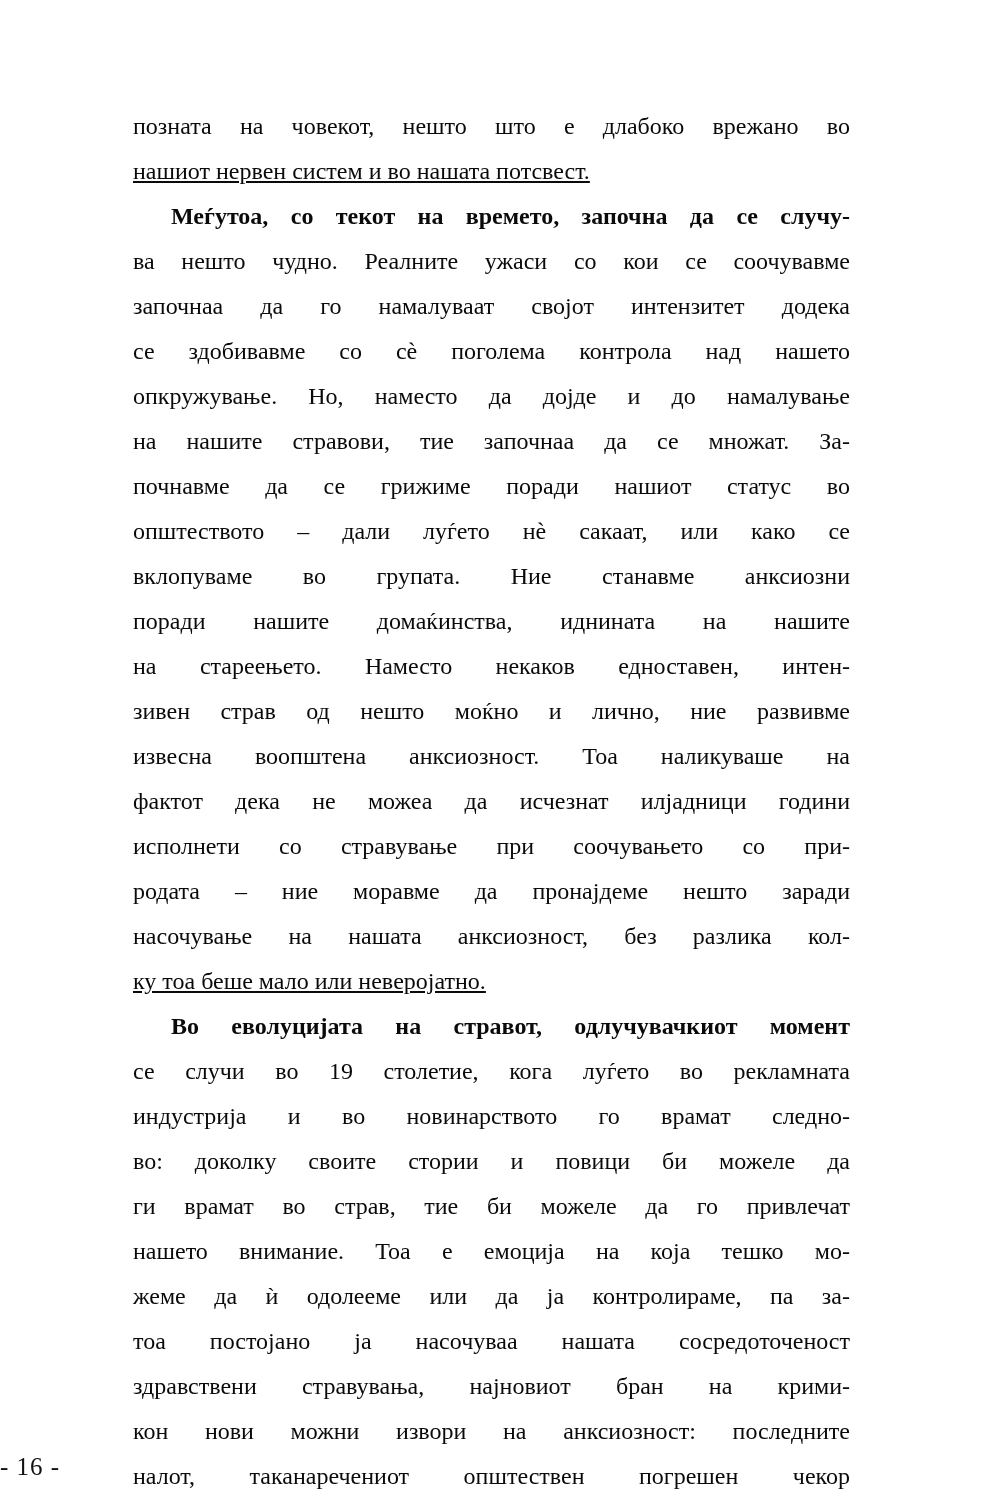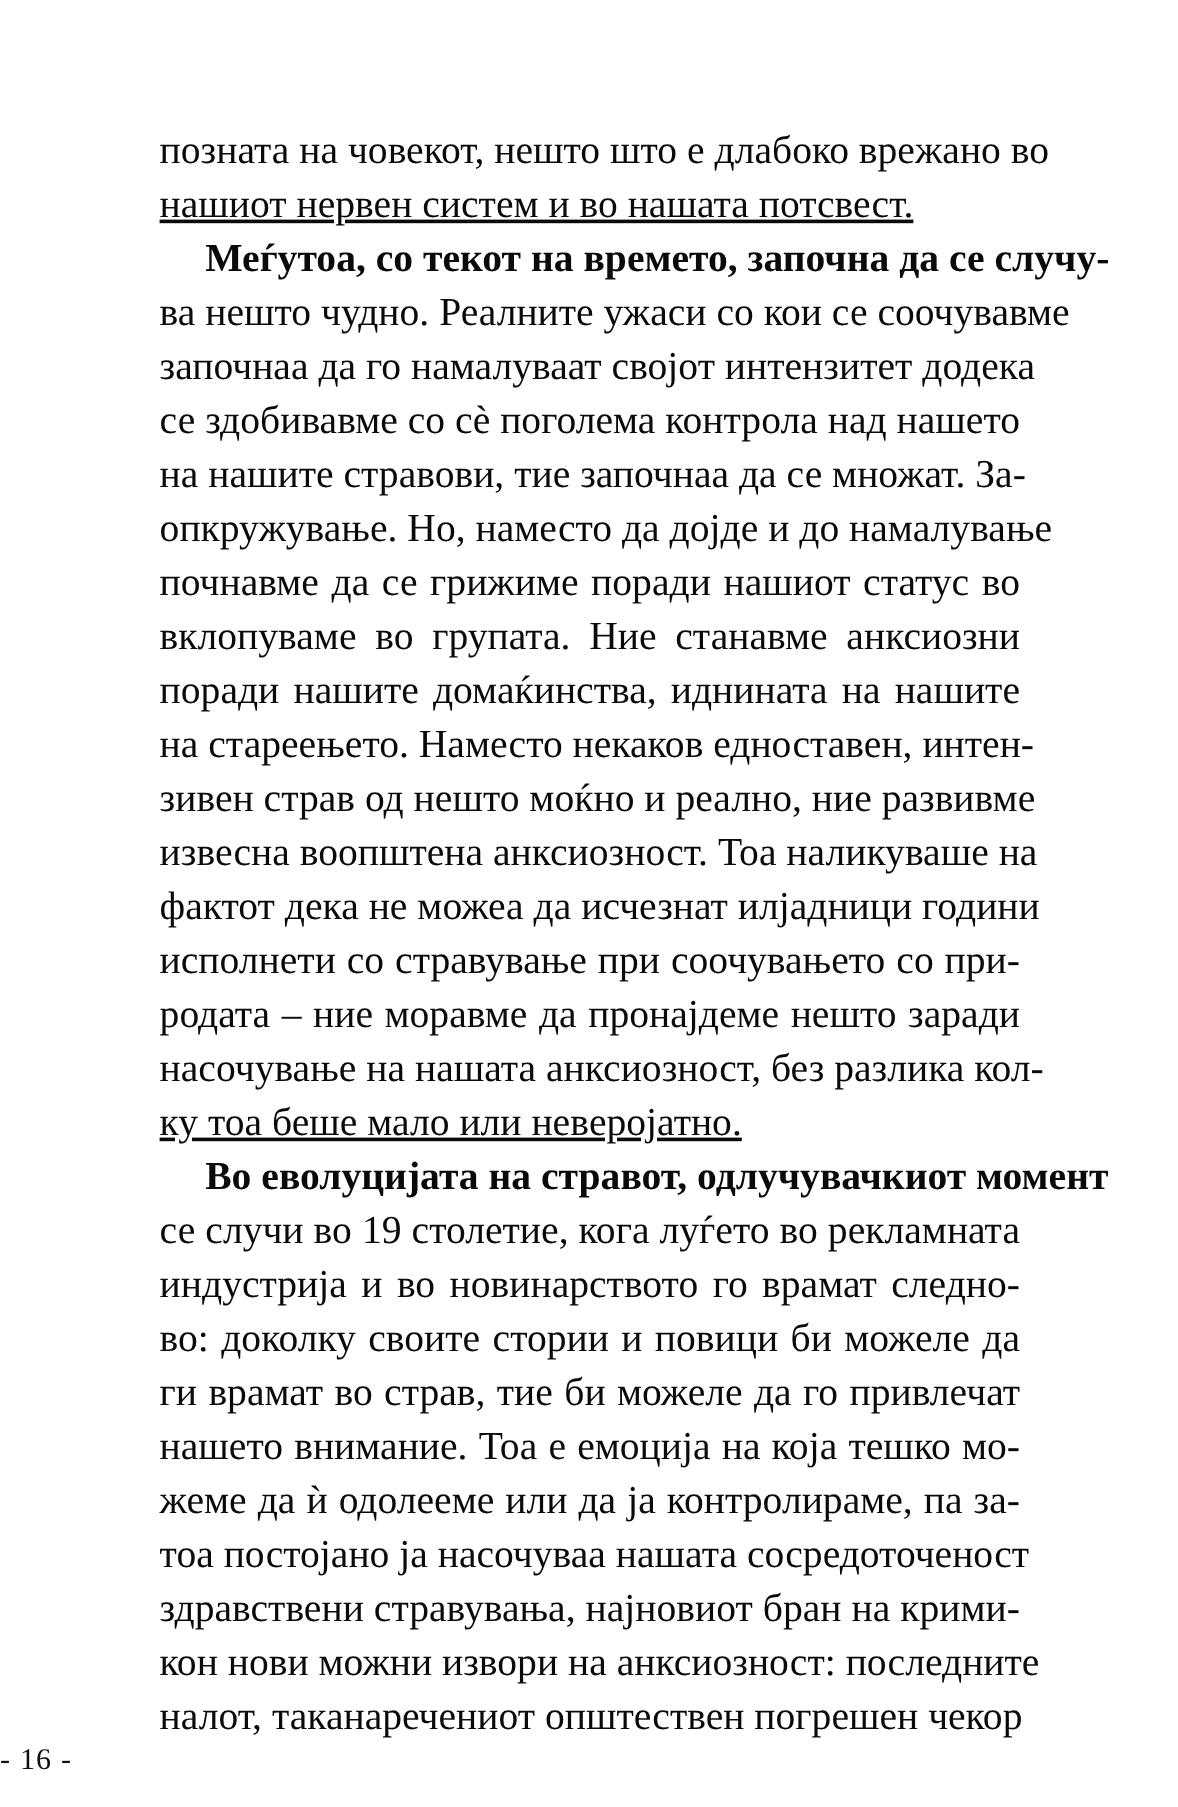--- a/index.html
+++ b/index.html
@@ -21,21 +21,21 @@
 
   .text-block {
     position: absolute;
     left: 133px;
     top: 104px;
     width: 717px;
   }
 
   .para {
     margin: 0;
-    font-size: 33px;
+    font-size: 24px;
     line-height: 45px;
     text-align: justify;
     text-justify: inter-word;
     color: #0a0a0a;
     hyphens: none;
     -webkit-hyphens: none;
   }
 
   
   .para.continued {
@@ -83,27 +83,28 @@
     <p class="para continued">
       <span class="line">позната на човекот, нешто што е длабоко врежано во</span>
       <span class="line last">нашиот нервен систем и во нашата потсвест.</span>
     </p>
 
     <p class="para">
       <span class="line indent">Меѓутоа, со текот на времето, започна да се случу-</span>
       <span class="line">ва нешто чудно. Реалните ужаси со кои се соочувавме</span>
       <span class="line">започнаа да го намалуваат својот интензитет додека</span>
       <span class="line">се здобивавме со сѐ поголема контрола над нашето</span>
+      <span class="line">опкружување. Но, наместо да дојде и до намалување</span>
       <span class="line">на нашите стравови, тие започнаа да се множат. За-</span>
-      <span class="line">опкружување. Но, наместо да дојде и до намалување</span>
       <span class="line">почнавме да се грижиме поради нашиот статус во</span>
+      <span class="line">општеството – дали луѓето нѐ сакаат, или како се</span>
       <span class="line">вклопуваме во групата. Ние станавме анксиозни</span>
       <span class="line">поради нашите домаќинства, иднината на нашите</span>
       <span class="line">на стареењето. Наместо некаков едноставен, интен-</span>
-      <span class="line">зивен страв од нешто моќно и реално, ние развивме</span>
+      <span class="line">зивен страв од нешто моќно и лично, ние развивме</span>
       <span class="line">извесна воопштена анксиозност. Тоа наликуваше на</span>
       <span class="line">фактот дека не можеа да исчезнат илјадници години</span>
       <span class="line">исполнети со стравување при соочувањето со при-</span>
       <span class="line">родата – ние моравме да пронајдеме нешто заради</span>
       <span class="line">насочување на нашата анксиозност, без разлика кол-</span>
       <span class="line last">ку тоа беше мало или невeројатно.</span>
     </p>
 
     <p class="para">
       <span class="line indent">Во еволуцијата на стравот, одлучувачкиот момент</span>

